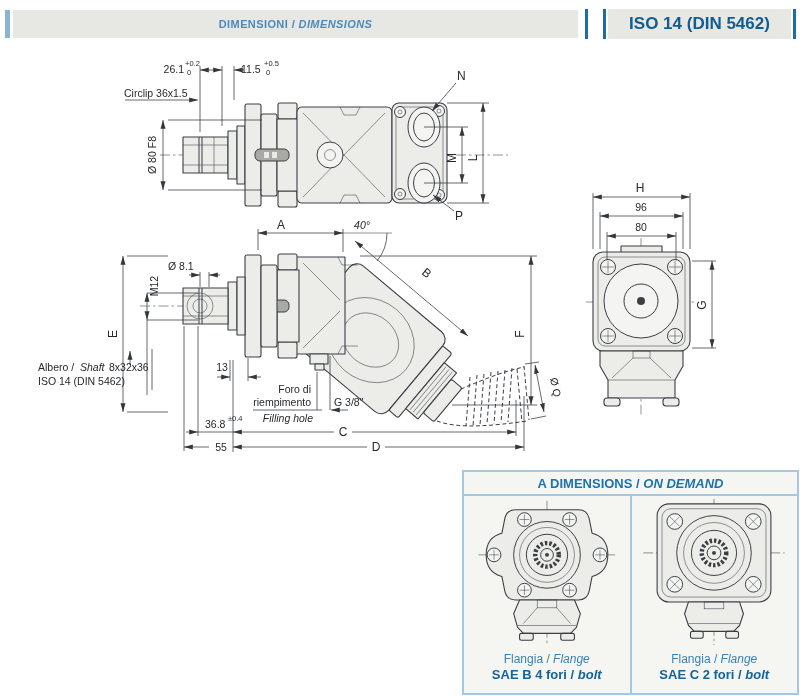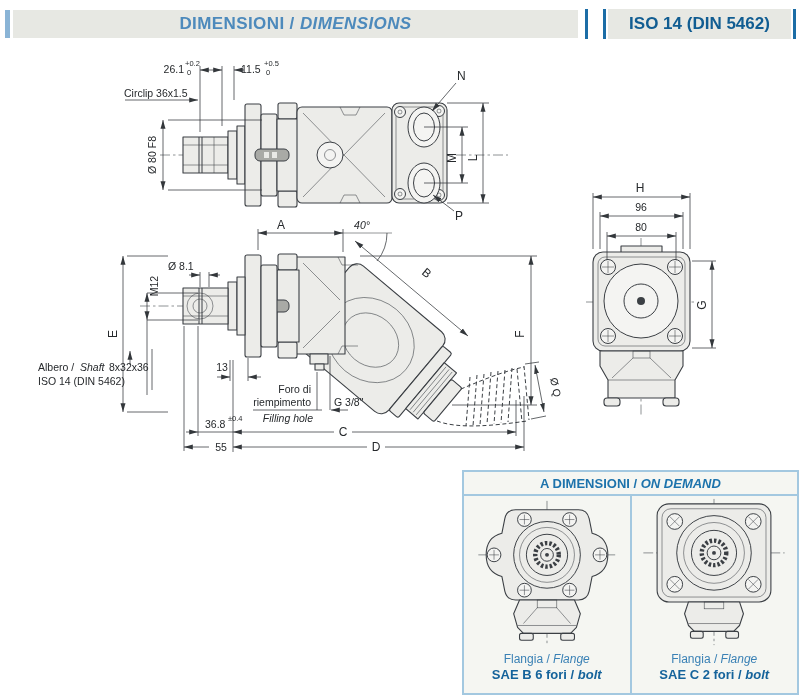--- a/index.html
+++ b/index.html
@@ -2,21 +2,21 @@
 <html><head>
 <meta charset="utf-8">
 <style>
   html,body{margin:0;padding:0;background:#fff;width:804px;height:700px;overflow:hidden;
             font-family:"Liberation Sans",sans-serif;}
   .page{position:relative;width:804px;height:700px;background:#fff;}
   
   .hdr-accent{position:absolute;left:5px;top:10px;width:5px;height:28px;background:#8ab4d6;}
   .hdr-band{position:absolute;left:13px;top:10px;width:565px;height:28px;background:#e7e8e3;
             display:flex;align-items:center;justify-content:center;}
-  .hdr-band .t{color:#4d8abc;font-size:17px;font-weight:bold;letter-spacing:.4px;white-space:pre;}
+  .hdr-band .t{color:#4d8abc;font-size:11px;font-weight:bold;letter-spacing:.4px;white-space:pre;}
   .vbar{position:absolute;top:9px;width:3px;height:30px;background:#1c6da6;}
   .iso-band{position:absolute;left:608px;top:9px;width:183px;height:30px;background:#e7e8e3;
             display:flex;align-items:center;justify-content:center;}
   .iso-band .t{color:#115d92;font-size:17px;font-weight:bold;white-space:pre;}
   
   .draw{position:absolute;left:0;top:0;}
   .fil{fill:#ecece9;stroke:#3b3f44;stroke-width:1.1;stroke-linejoin:round;}
   .fil2{fill:#f4f4f2;stroke:#3b3f44;stroke-width:1;stroke-linejoin:round;}
   .drk{fill:#a9aaa6;stroke:#3b3f44;stroke-width:1;}
   .wht{fill:#e9e9e6;stroke:none;}
@@ -329,21 +329,21 @@
         <text class="dt it" x="80" y="371">Shaft</text>
         <text class="dt" x="109" y="371">8x32x36</text>
         <text class="dt" x="38" y="385">ISO 14 (DIN 5462)</text>
         <line class="dim" x1="152" y1="349" x2="152" y2="390"></line>
         <line class="dim" x1="130" y1="365" x2="130" y2="351" marker-end="url(#ar)"></line>
       </g>
     </g>
   </svg>
 
   <div class="od-box">
-    <div class="od-hd"><span>A DIMENSIONI</span><span> / </span><span class="it">ON DEMAND</span></div>
+    <div class="od-hd"><span>A DIMENSIONS</span><span> / </span><span class="it">ON DEMAND</span></div>
     <div class="od-cells">
 
       <div class="od-cell first">
         <svg width="160" height="155" viewBox="0 0 160 158">
           <line class="cl" x1="80" y1="5" x2="80" y2="152"></line>
           <line class="cl" x1="10" y1="60" x2="150" y2="60"></line>
           <path class="fil" d="M48,14 H112 Q121,14 123,23 L126,38 Q142,42 142,60 Q142,78 126,82 L123,97 Q121,106 112,106 H48 Q39,106 37,97 L34,82 Q18,78 18,60 Q18,42 34,38 L37,23 Q39,14 48,14 Z"></path>
           <g>
             <circle class="fil2" cx="57" cy="24" r="7"></circle>
               <line class="thin" x1="52" y1="24" x2="62" y2="24"></line>
@@ -373,21 +373,21 @@
           <path class="fil" d="M52,106 L46,120 L50,134 L56,140 H104 L110,134 L114,120 L108,106 Z"></path>
           <line class="thin" x1="50" y1="132" x2="110" y2="132"></line>
           <rect class="thin" x="70" y="106" width="20" height="8"></rect>
           <line class="thin" x1="70" y1="114" x2="56" y2="130"></line>
           <line class="thin" x1="90" y1="114" x2="104" y2="130"></line>
           <rect class="fil" x="52" y="140" width="14" height="7" rx="2"></rect>
           <rect class="fil" x="94" y="140" width="14" height="7" rx="2"></rect>
         </svg>
         <div class="od-cap">
           <div class="l1"><span>Flangia</span><span> / </span><span class="it">Flange</span></div>
-          <div class="l2"><span>SAE B 6 fori</span><span> / </span><span class="it">bolt</span></div>
+          <div class="l2"><span>SAE B 4 fori</span><span> / </span><span class="it">bolt</span></div>
         </div>
       </div>
 
       <div class="od-cell">
         <svg width="160" height="155" viewBox="0 0 160 158">
           <line class="cl" x1="80" y1="3" x2="80" y2="152"></line>
           <line class="cl" x1="8" y1="58" x2="152" y2="58"></line>
           <rect class="fil" x="22" y="8" width="116" height="100" rx="12"></rect>
           <rect class="thin" x="27" y="13" width="106" height="90" rx="9"></rect>
           <g>

